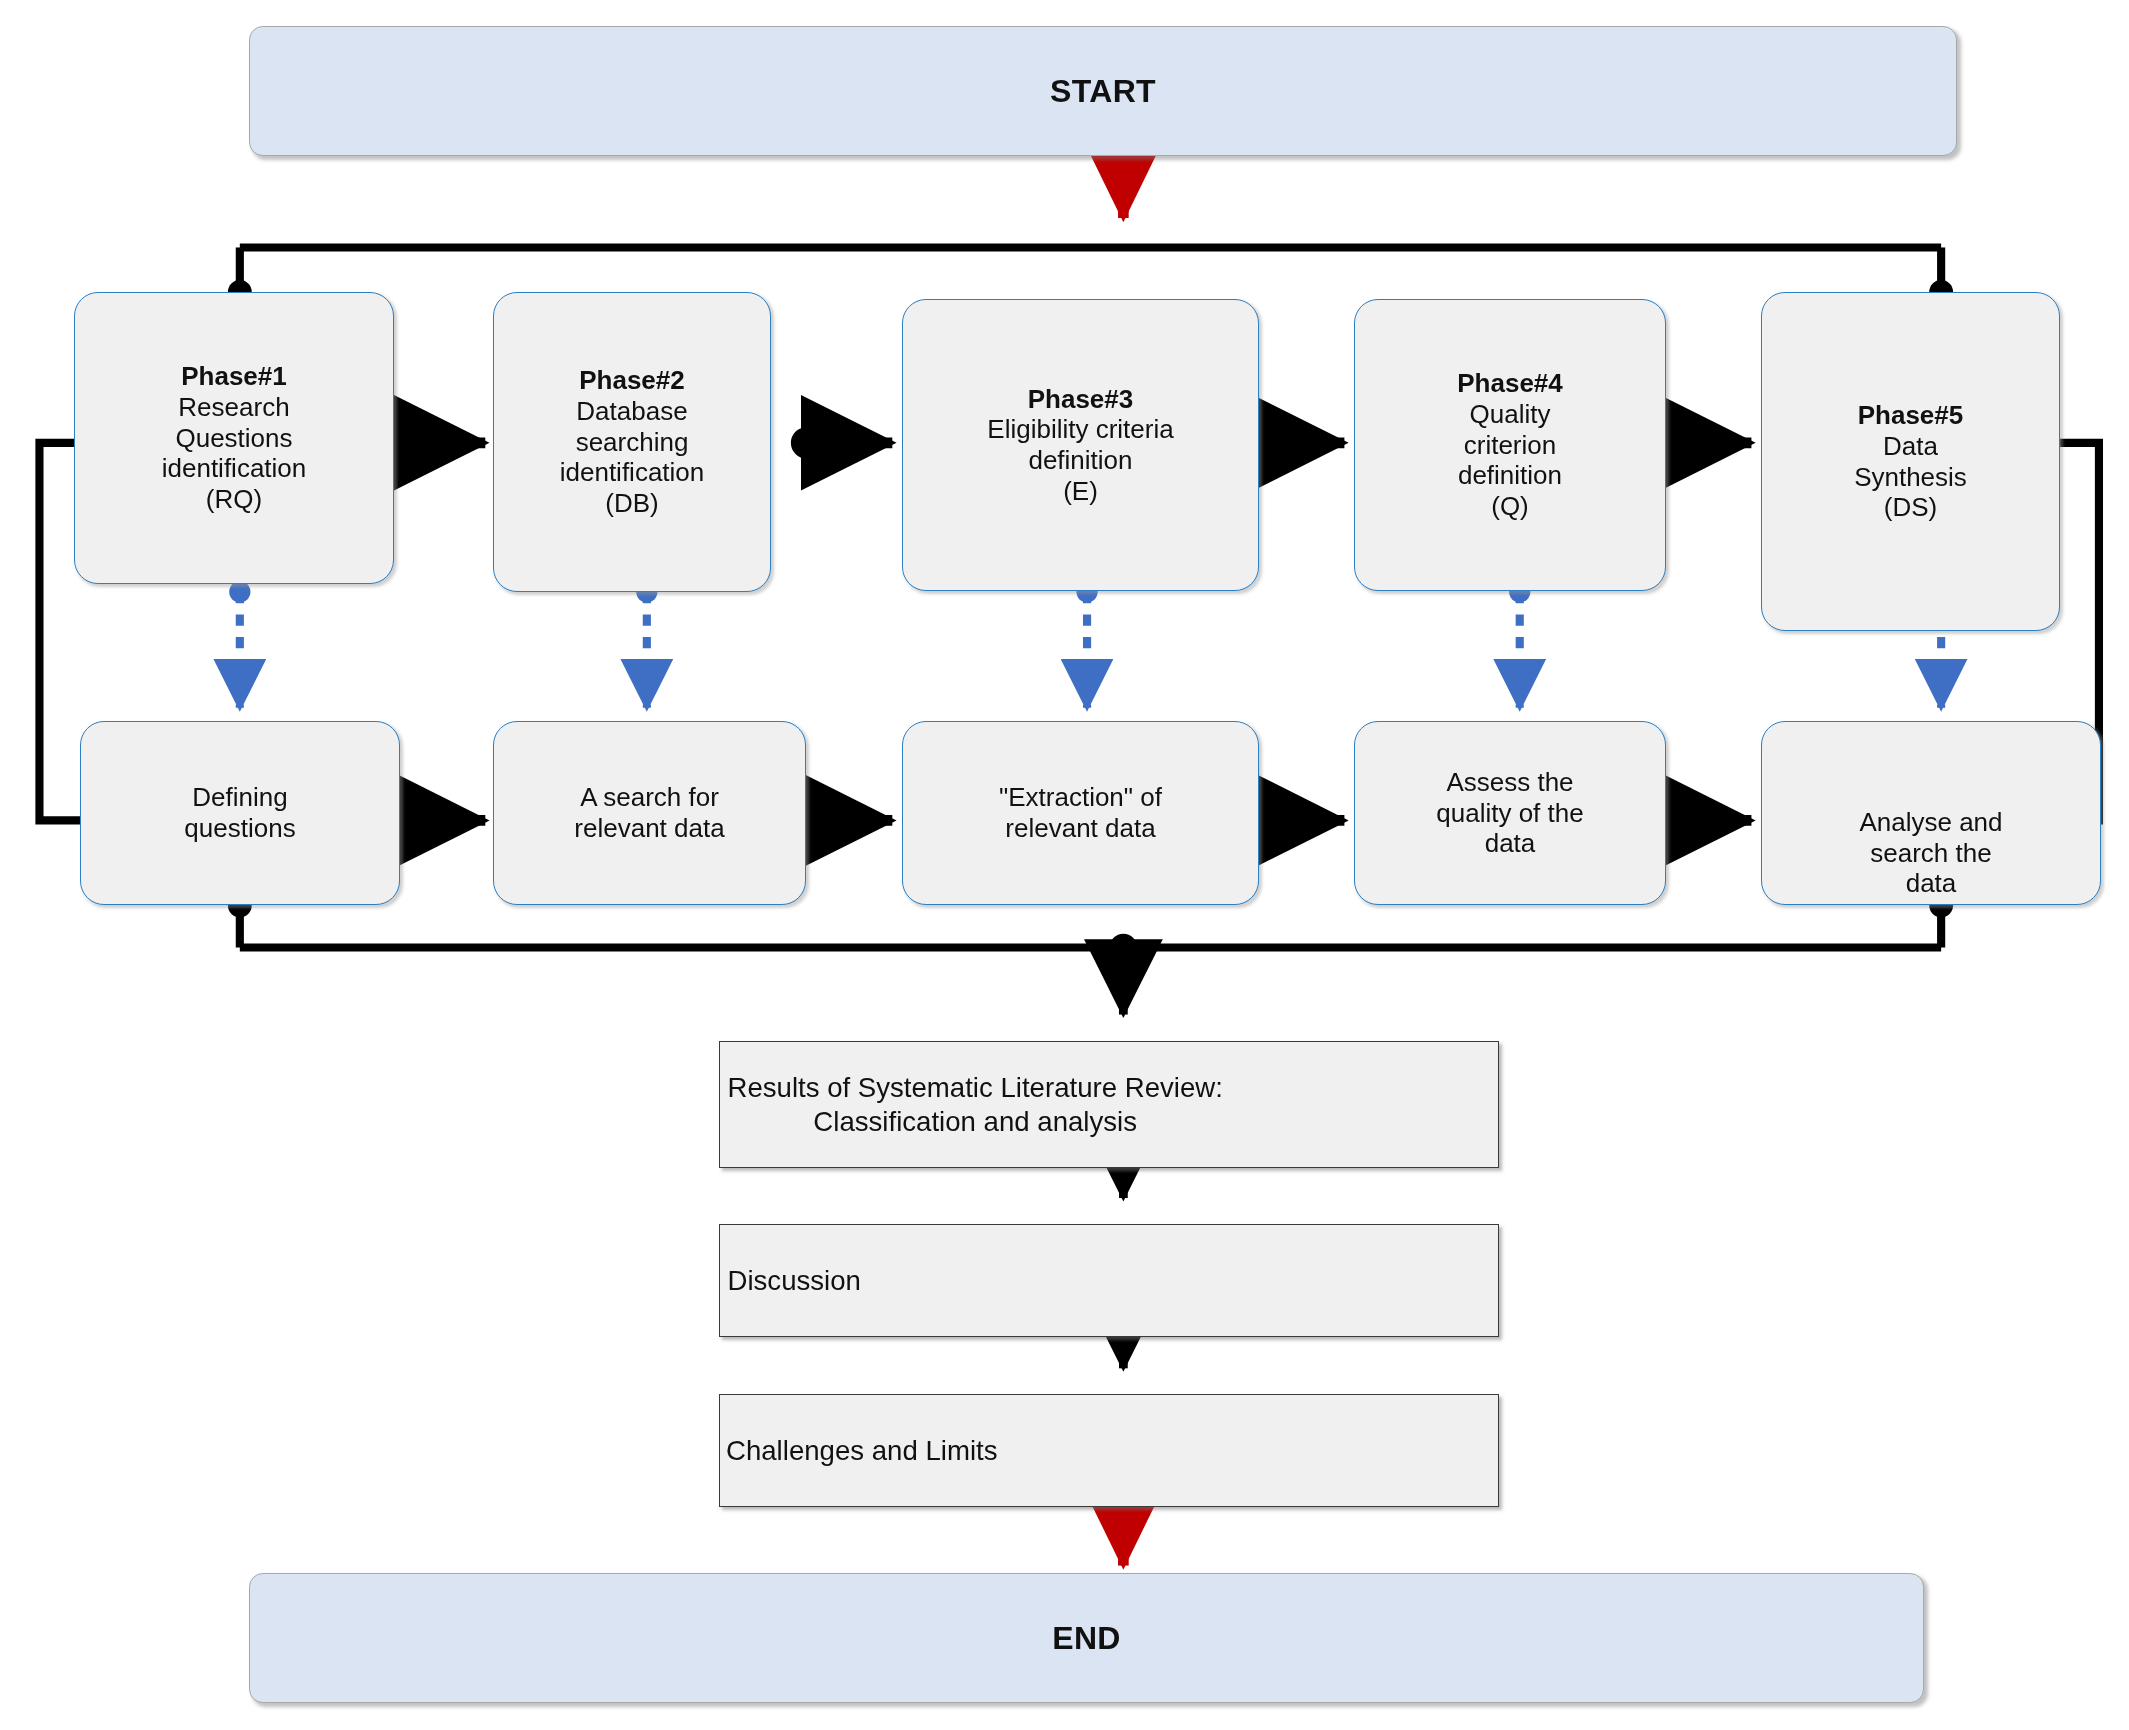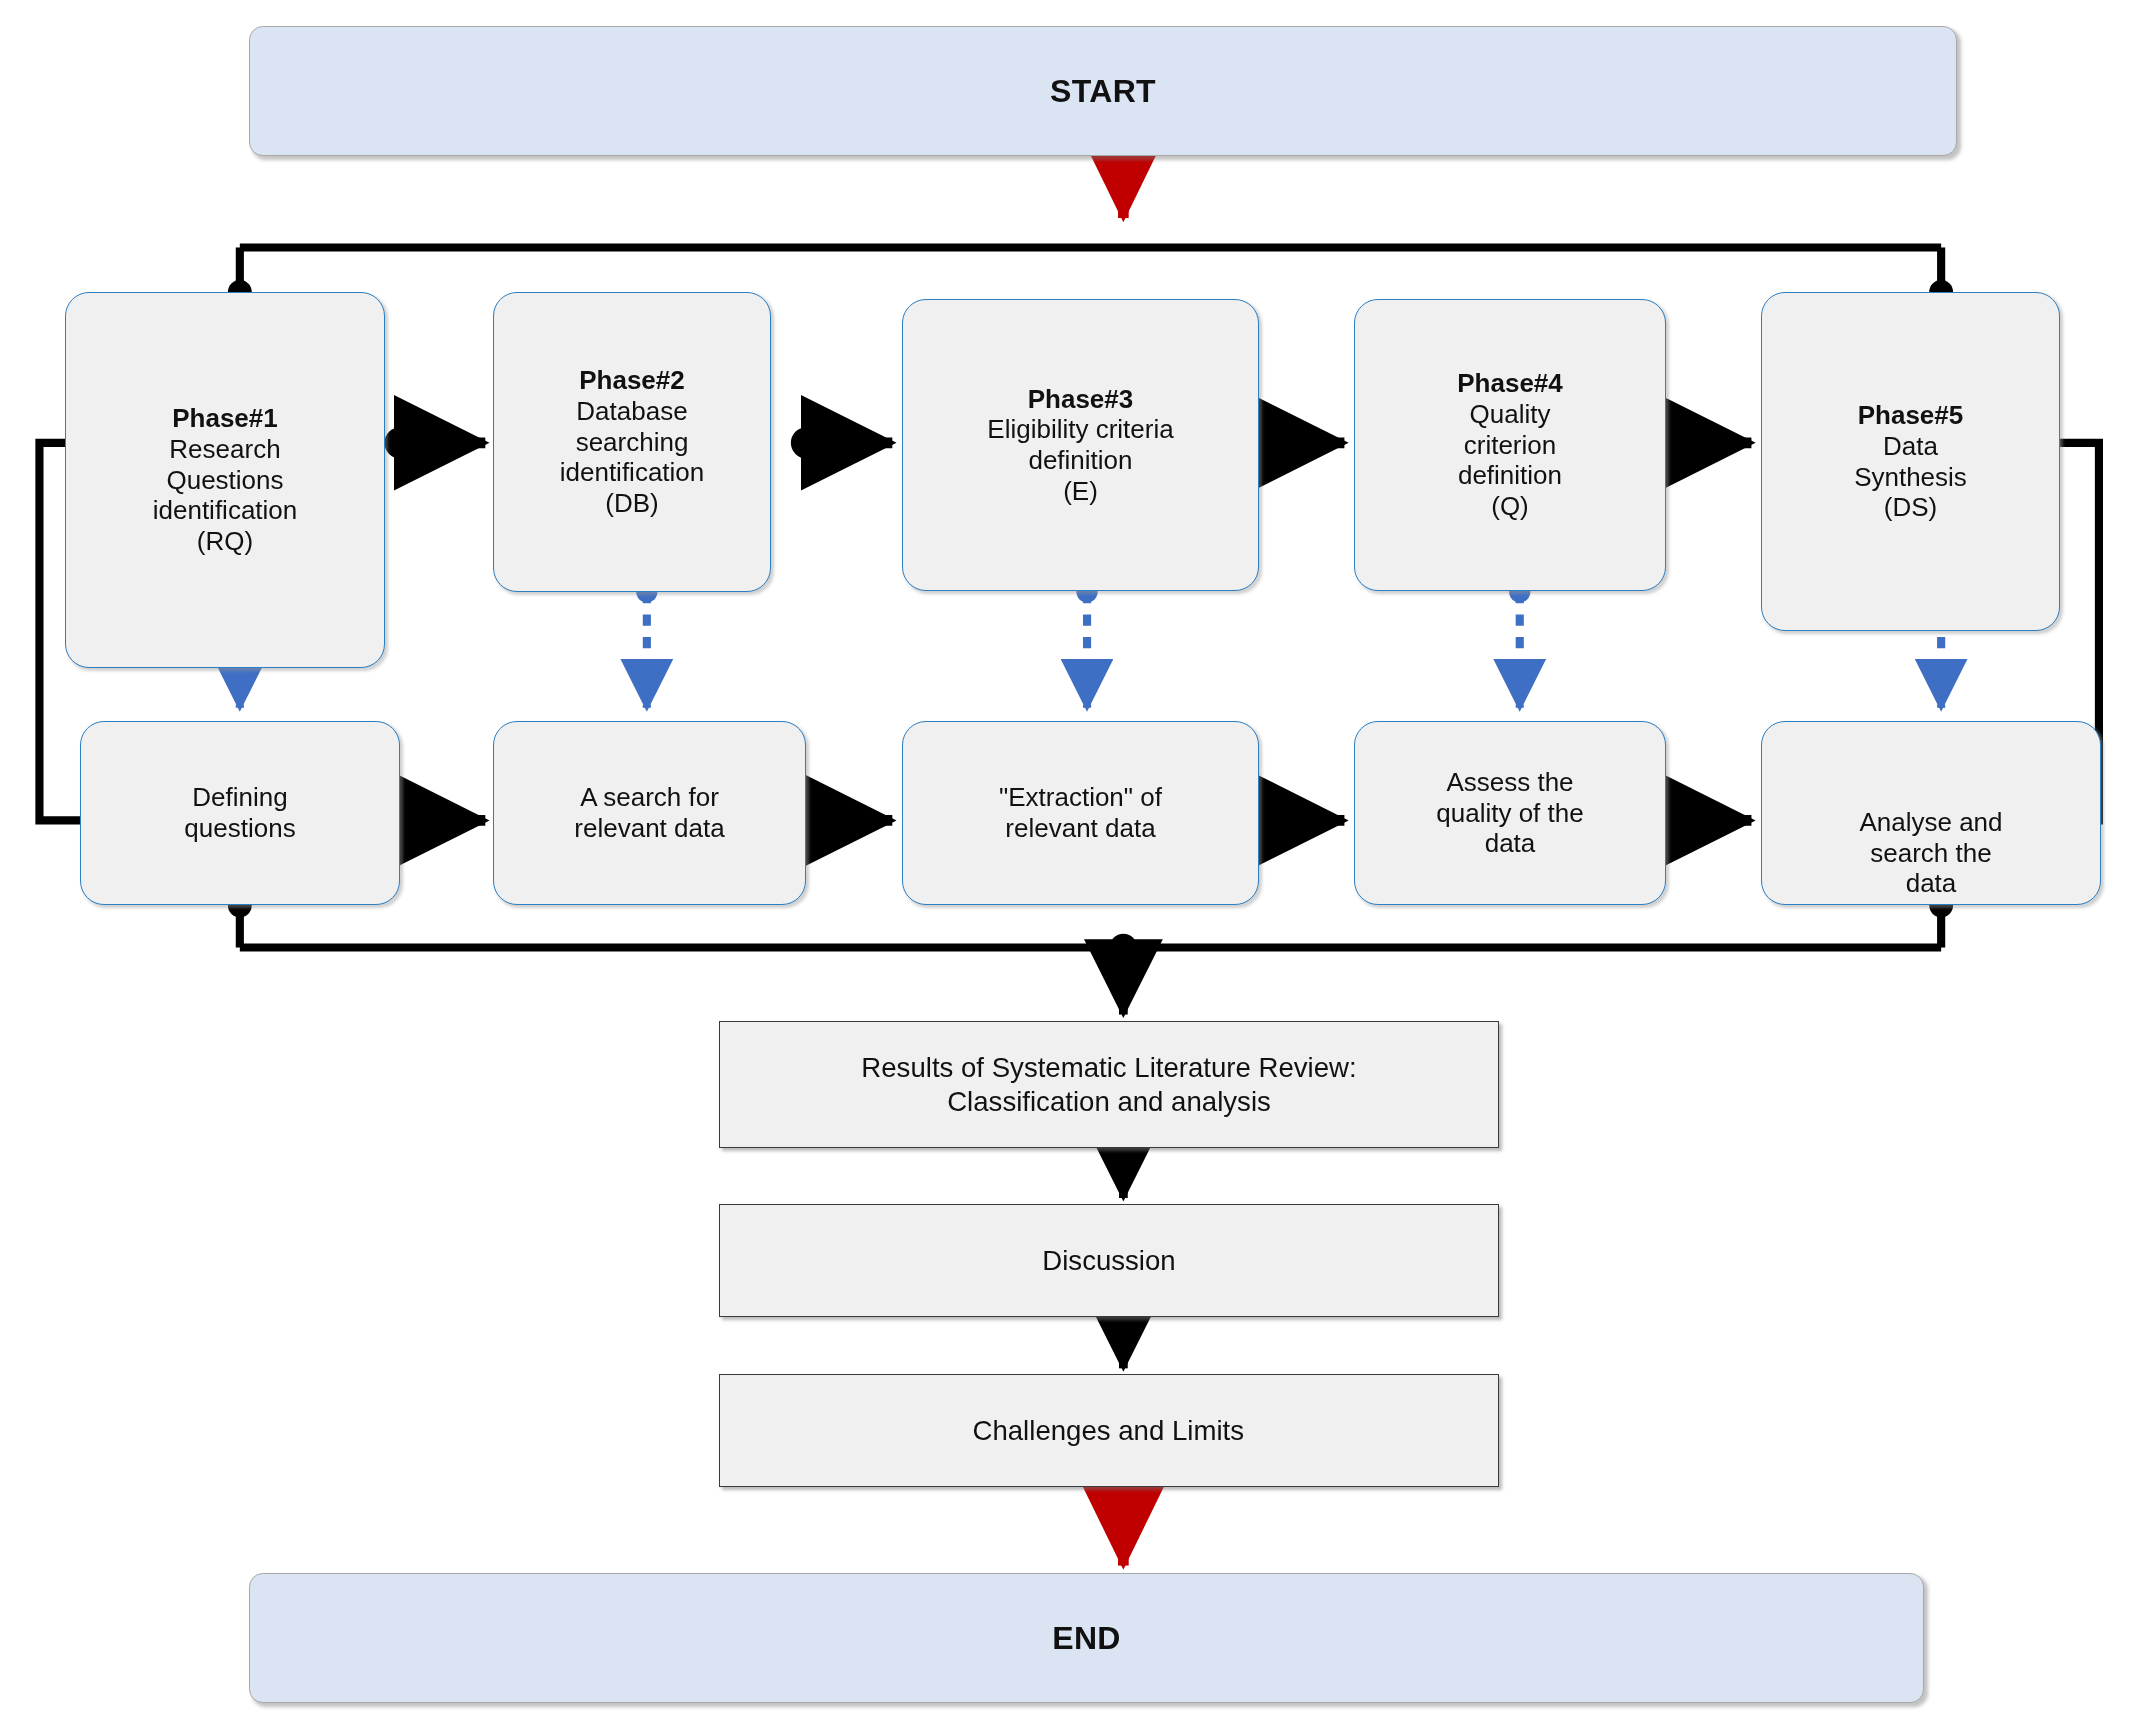--- a/index.html
+++ b/index.html
@@ -75,23 +75,24 @@
   }
 
   
   .sqbox {
     position: absolute;
     background: #f0f0f0;
     border: 1.9px solid #3a3a3a;
     box-shadow: 2.5px 2.5px 3.1px rgba(120,120,120,0.5);
     display: flex;
     align-items: center;
-    justify-content: center;
+    justify-content: flex-start;
     box-sizing: border-box;
     padding: 3.8px 7.5px;
+    margin-top: 20px;
   }
   .sqbox .slines {
     text-align: center;
     line-height: 1.22;
     color: #111;
     font-size: 27.6px;
   }
   .sqbox .slines .ln { display: block; }
 </style>
 </head>
@@ -211,21 +212,21 @@
     <g>
       <circle cx="1794" cy="2392" r="26" fill="#c00000"></circle>
       <line x1="1794" y1="2392" x2="1794" y2="2500" stroke="#c00000" stroke-width="17" marker-end="url(#arrowRed)"></line>
     </g>
   </svg>
 
   <div class="terminal" style="left:249px; top:26px; width:1708px; height:130px;">
     <span class="tlabel">START</span>
   </div>
 
-  <div class="pbox" style="left:65px; top:292px; width:320px; height:376px;">
+  <div class="pbox" style="left:74px; top:292px; width:320px; height:292px;">
     <span class="plines">
       <span class="hdr">Phase#1</span>
       <span class="ln">Research</span>
       <span class="ln">Questions</span>
       <span class="ln">identification</span>
       <span class="ln">(RQ)</span>
     </span>
   </div>
 
   <div class="pbox" style="left:493px; top:292px; width:278px; height:300px;">

